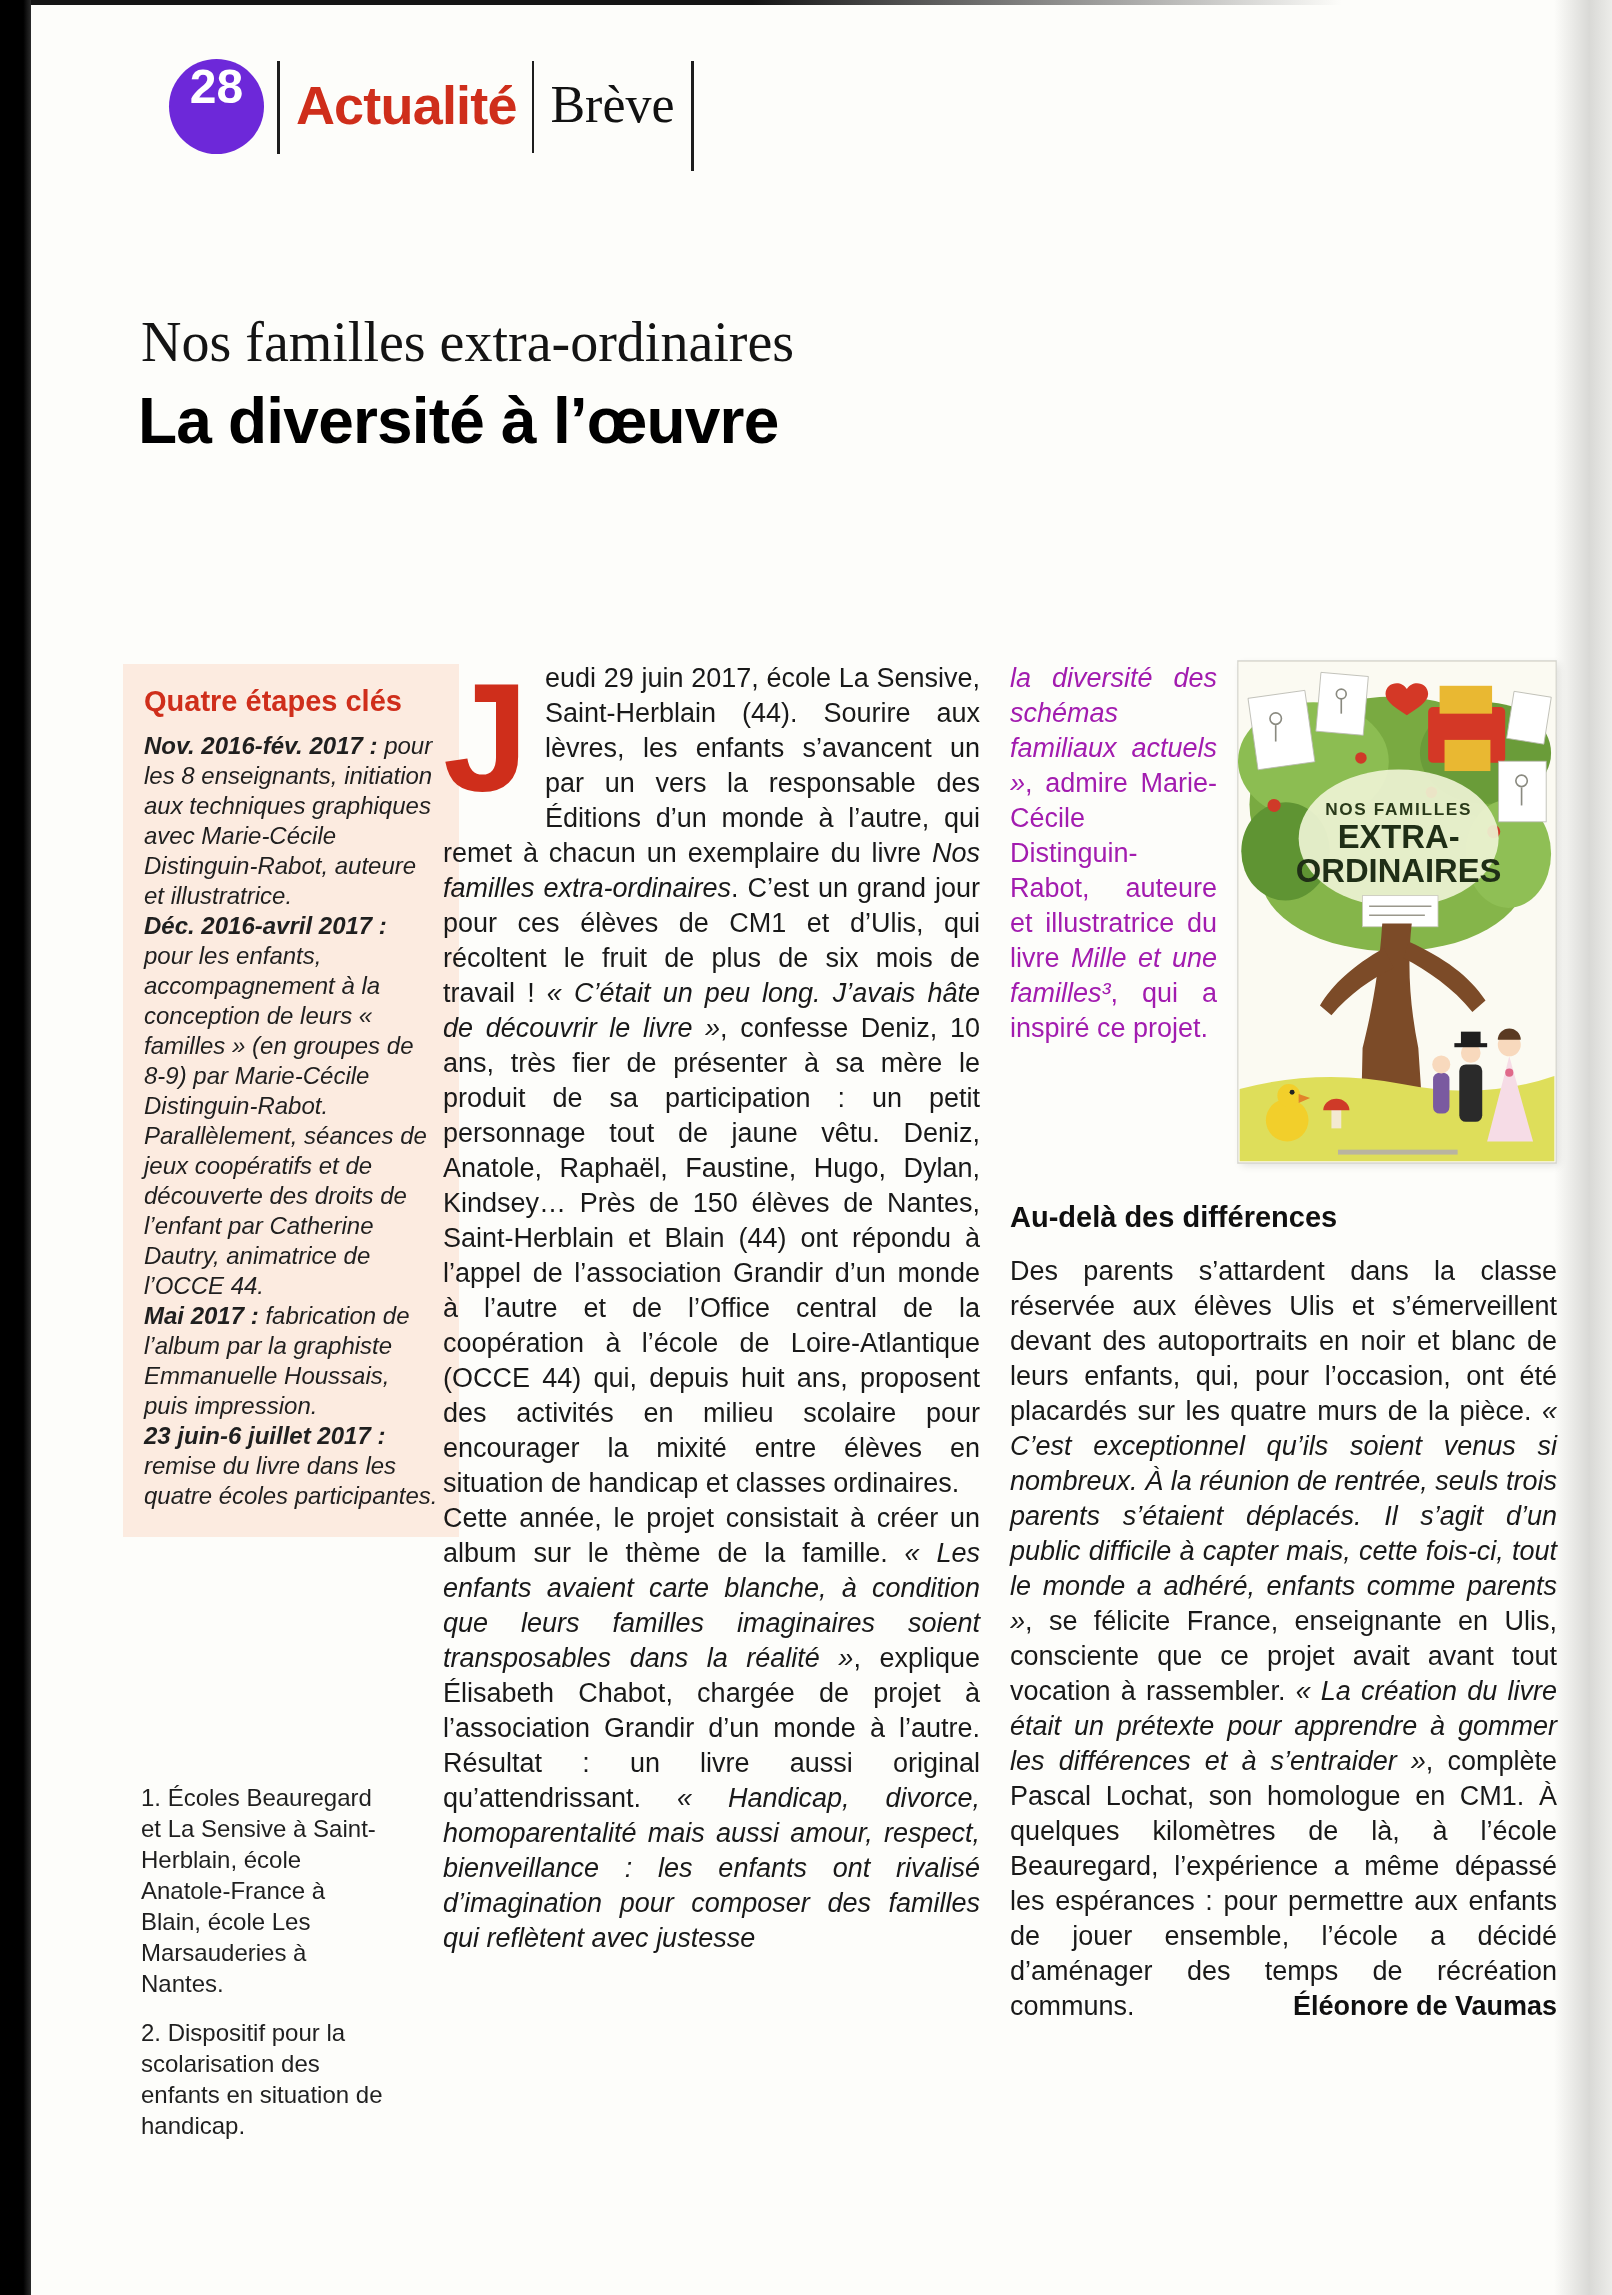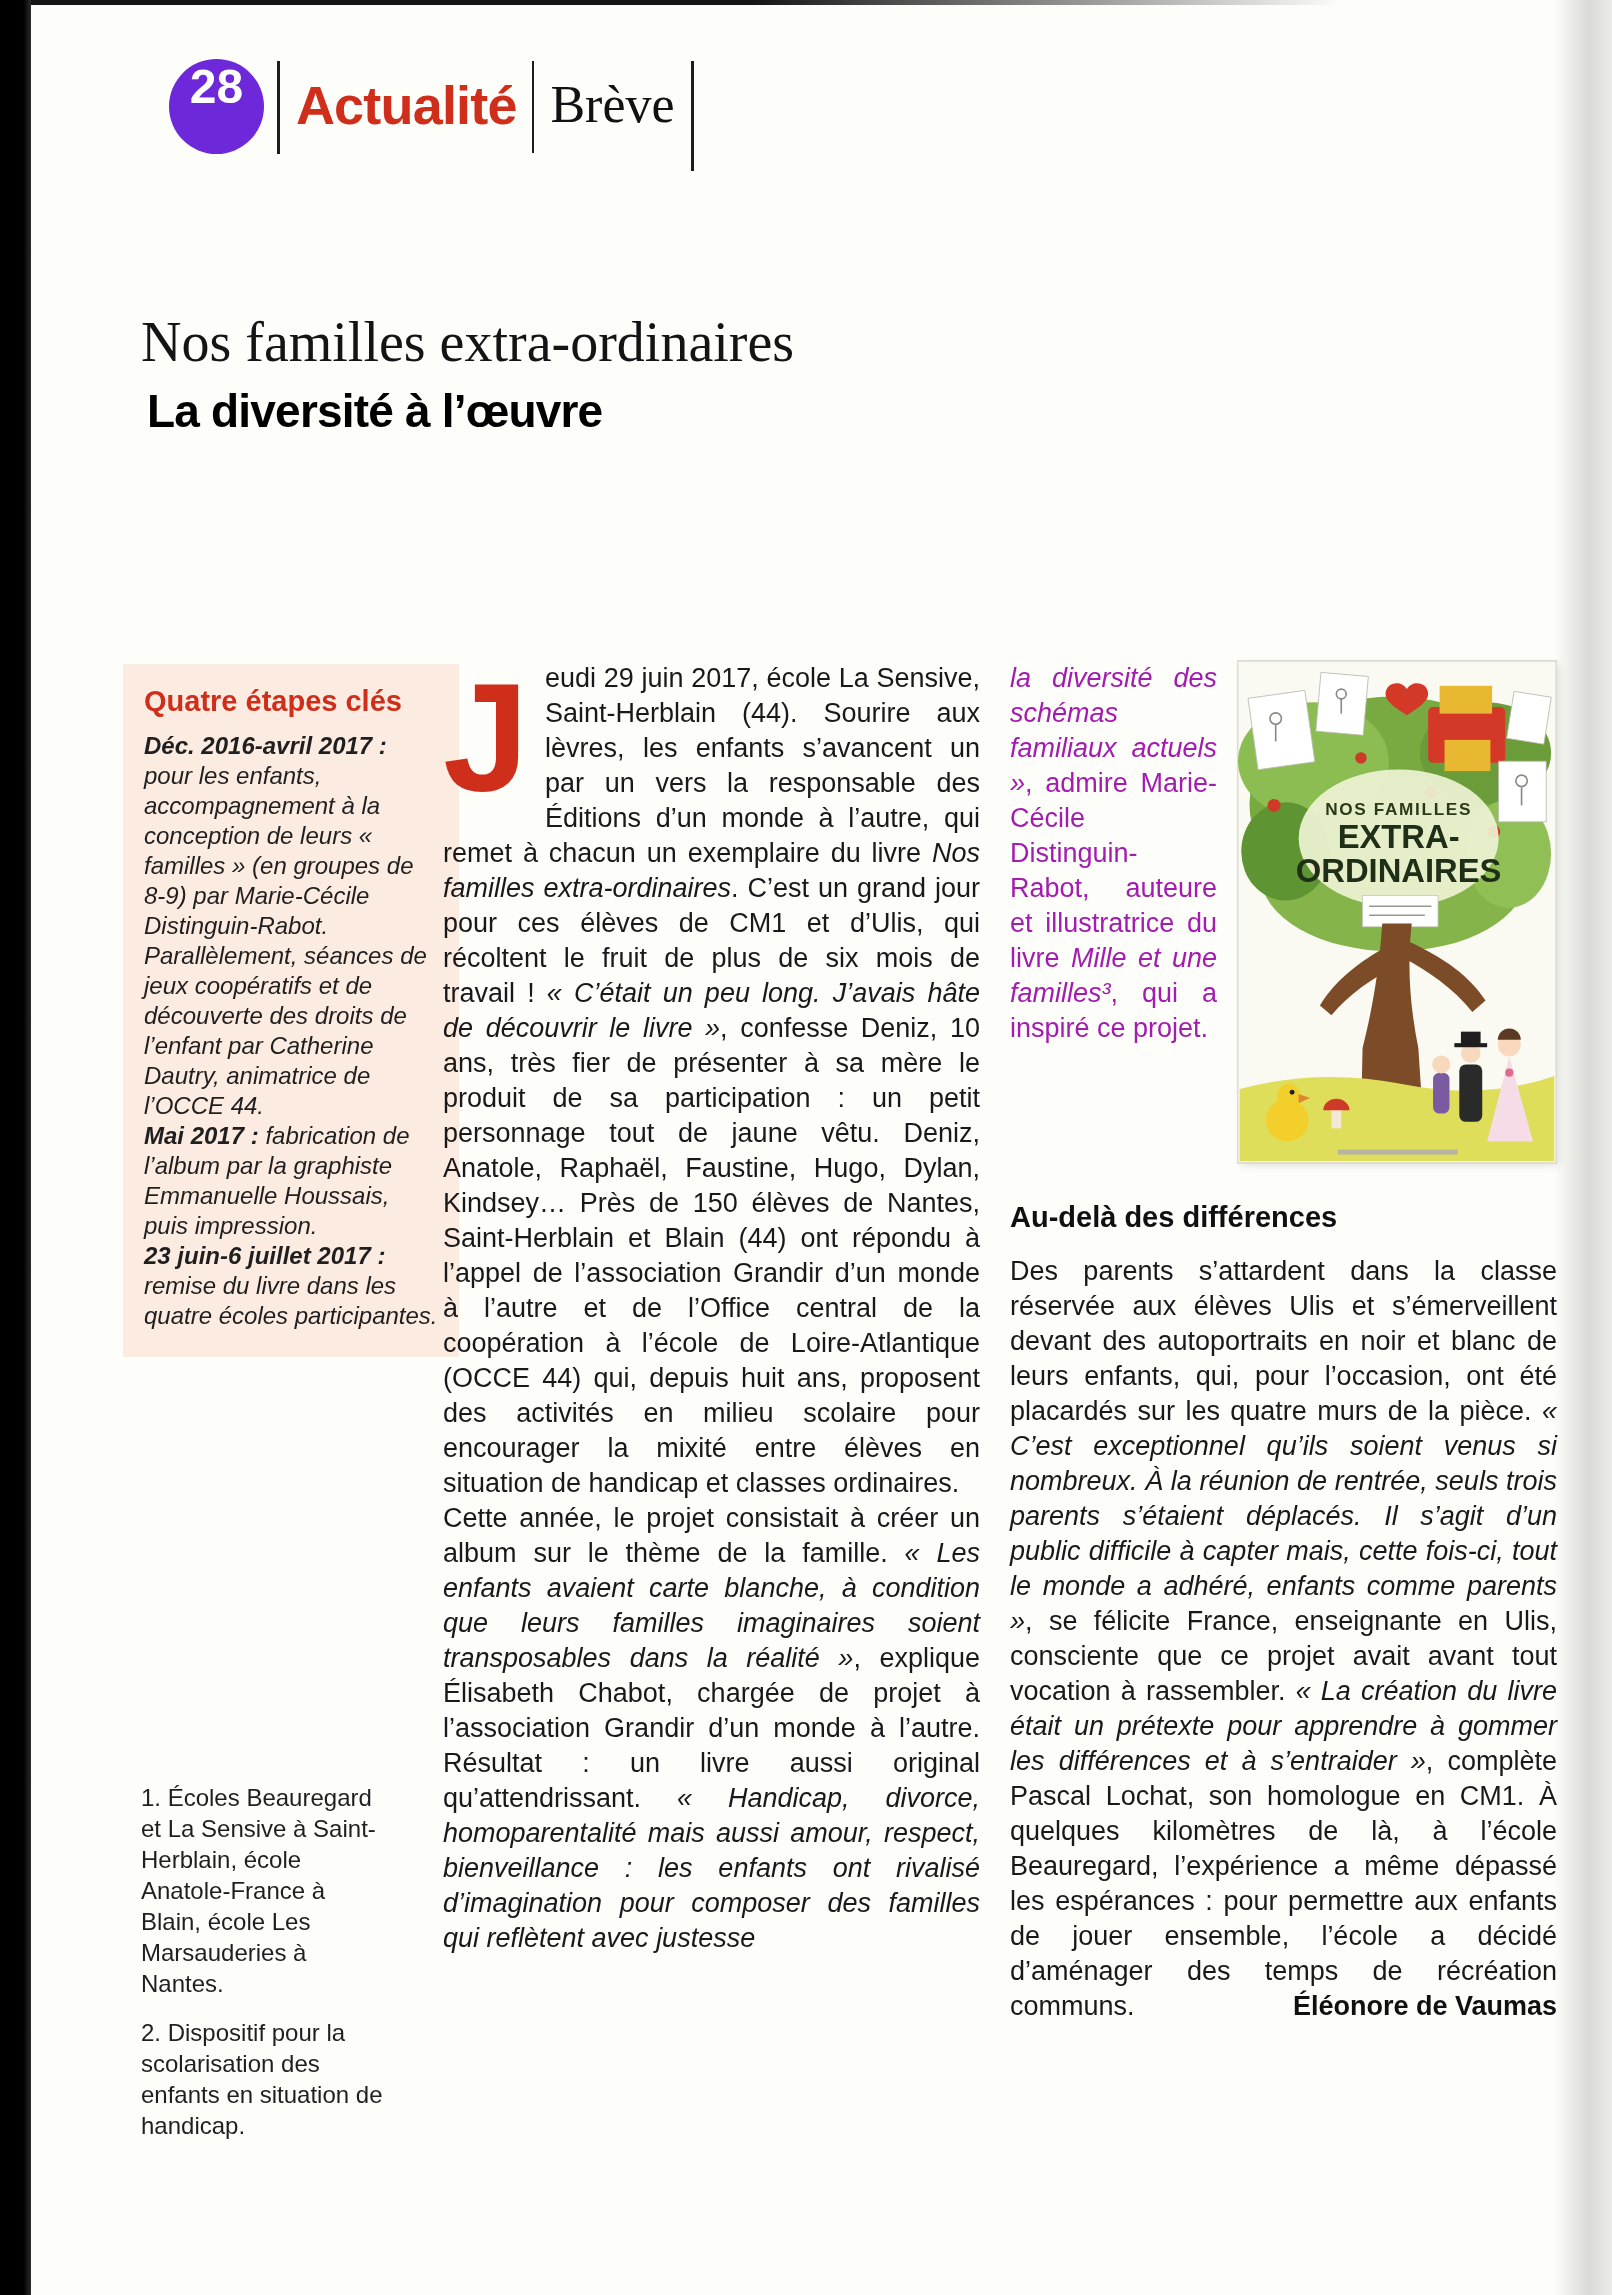--- a/index.html
+++ b/index.html
@@ -28,21 +28,21 @@
   .hdr-rule{width:2.5px;background:#1d1d1d;}
   .hdr-rule.r1{height:93px;margin:1.6px 0 0 13px;}
   .hdr-rule.r2{height:92px;margin:1.6px 0 0 14.8px;}
   .hdr-rule.r3{height:110px;margin:1.6px 0 0 16.4px;}
   .section-label{font-size:54px;font-weight:700;color:var(--accent-red);margin:14.8px 0 0 16.4px;letter-spacing:-0.8px;}
   .rubric-label{font-family:"Liberation Serif",serif;font-size:52px;color:#121212;margin:16.4px 0 0 16.4px;}
 
   
   .kicker{position:absolute;left:141px;top:310px;margin:0;font-family:"Liberation Serif",serif;
     font-weight:400;font-size:56px;color:#141414;letter-spacing:0;}
-  .main-title{position:absolute;left:147px;top:384px;margin:0;font-size:46px;font-weight:800;
+  .main-title{position:absolute;left:138px;top:384px;margin:0;font-size:64px;font-weight:800;
     color:#000;letter-spacing:-0.8px;}
   .standfirst{position:absolute;left:141px;top:502px;width:1401px;margin:0;
     font-size:32px;line-height:43px;color:#2d2d2d;white-space:pre-line;letter-spacing:0.2px;}
 
   
   .sidebar{position:absolute;left:123px;top:664px;width:336px;background:var(--sidebar-bg);
     padding:21px 21px 26px 21px;}
   .sidebar-title{margin:0 0 13px 0;font-size:29px;font-weight:700;color:var(--accent-red);}
   .sb-entry{margin:0;font-size:24px;line-height:30px;font-style:italic;color:#1f1f1f;}
   .sb-date{font-weight:700;}
@@ -91,20 +91,21 @@
     <div class="hdr-rule r2"></div>
     <div class="rubric-label">Brève</div>
     <div class="hdr-rule r3"></div>
   </div>
 
   <h2 class="kicker">Nos familles extra-ordinaires</h2>
   <h1 class="main-title">La diversité à l’œuvre</h1>
 
   <aside class="sidebar">
     <h3 class="sidebar-title">Quatre étapes clés</h3>
+    <p class="sb-entry"><span class="sb-date">Nov. 2016-fév. 2017 : </span><span>pour les 8 enseignants, initiation aux techniques graphiques avec Marie-Cécile Distinguin-Rabot, auteure et illustratrice.</span></p>
     <p class="sb-entry"><span class="sb-date">Déc. 2016-avril 2017 : </span><span>pour les enfants, accompagnement à la conception de leurs « familles » (en groupes de 8-9) par Marie-Cécile Distinguin-Rabot. Parallèlement, séances de jeux coopératifs et de découverte des droits de l’enfant par Catherine Dautry, animatrice de l’OCCE 44.</span></p>
     <p class="sb-entry"><span class="sb-date">Mai 2017 : </span><span>fabrication de l’album par la graphiste Emmanuelle Houssais, puis impression.</span></p>
     <p class="sb-entry"><span class="sb-date">23 juin-6 juillet 2017 : </span><span>remise du livre dans les quatre écoles participantes.</span></p>
   </aside>
 
   <div class="footnotes">
     <p class="footnote"><span>1. Écoles Beauregard et La Sensive à Saint-Herblain, école Anatole-France à Blain, école Les Marsauderies à Nantes.</span></p>
     <p class="footnote"><span>2. Dispositif pour la scolarisation des enfants en situation de handicap.</span></p>
   </div>
 

